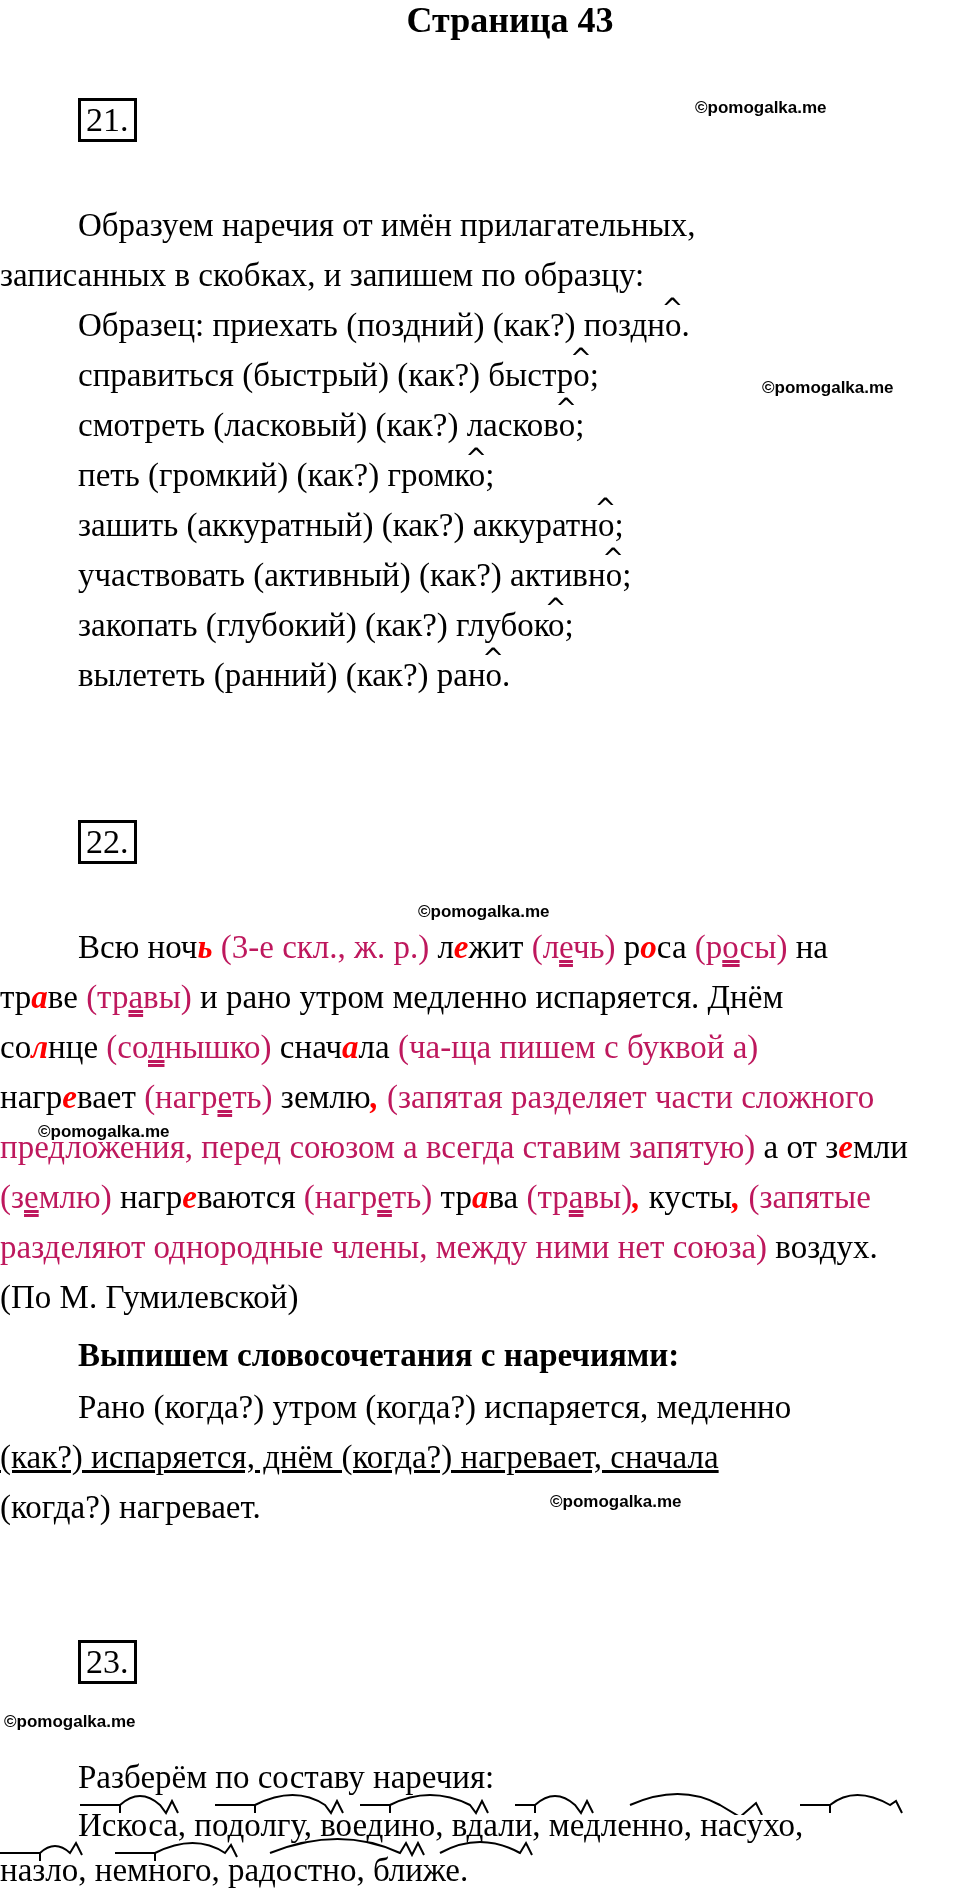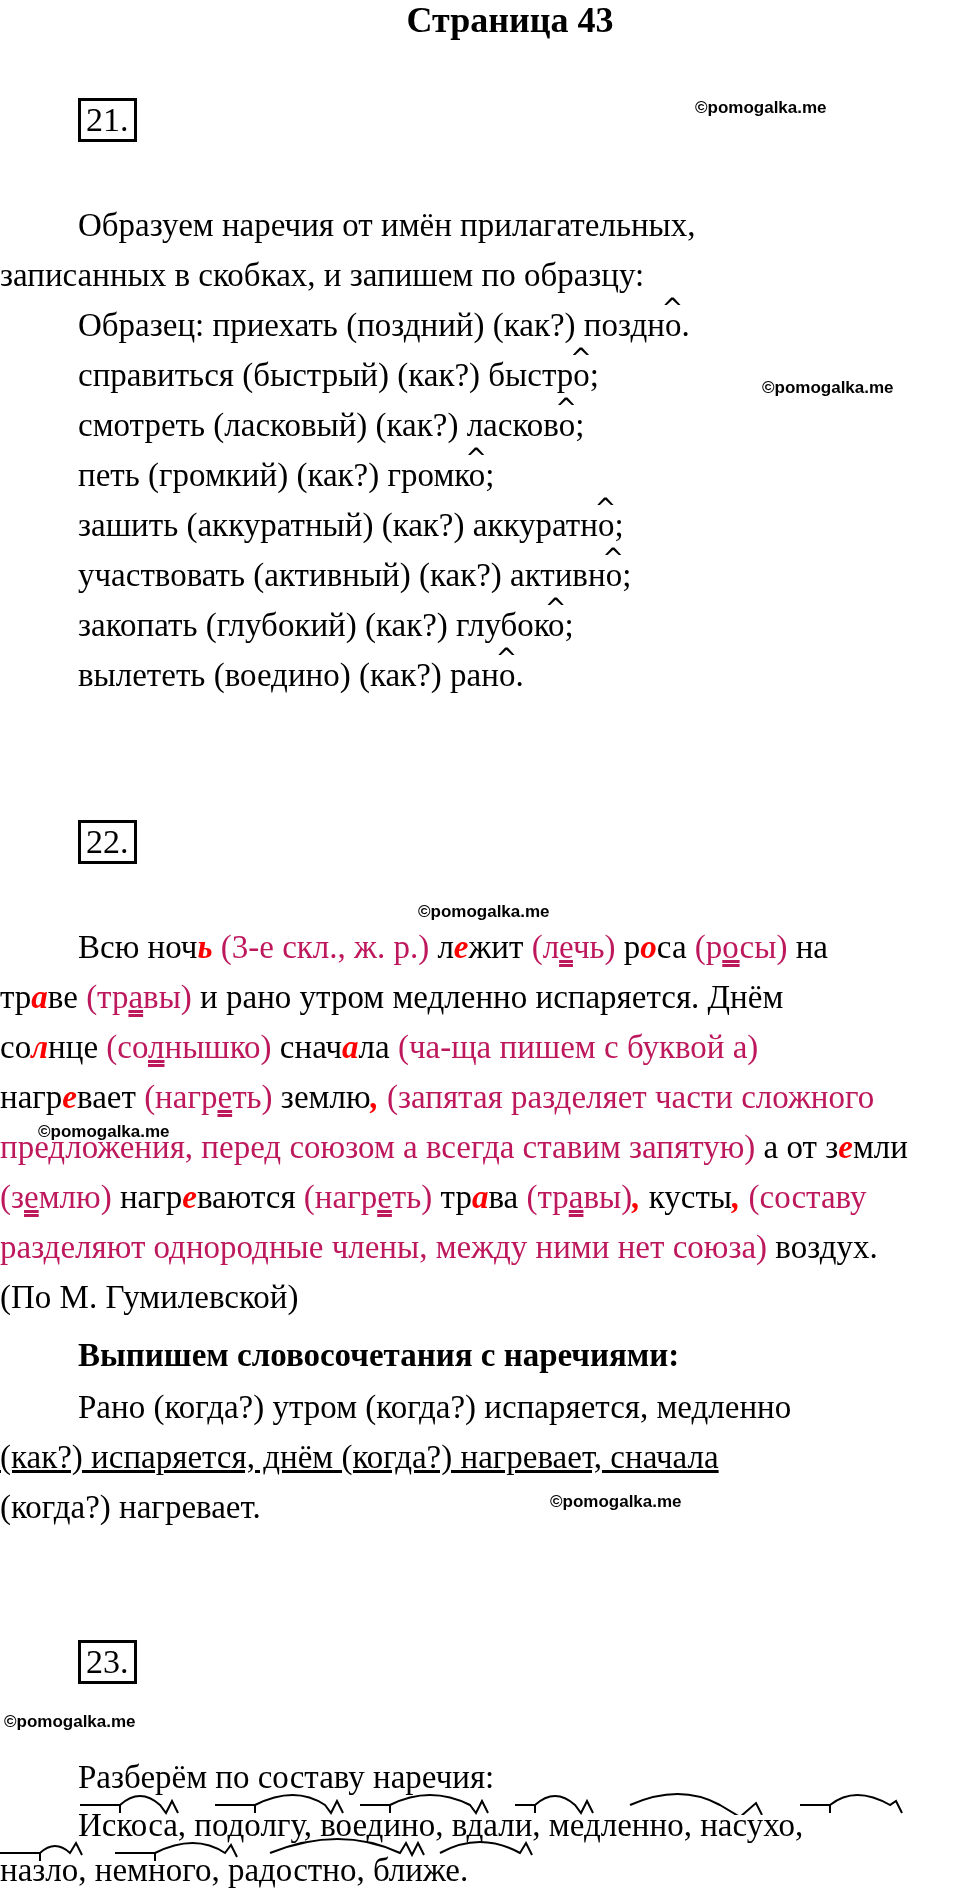--- a/index.html
+++ b/index.html
@@ -27,32 +27,32 @@
 <div class="p" style="top:250px;">записанных в скобках, и запишем по образцу:</div>
 
 <div class="p ind" style="top:300px;"><span>Образец: приехать (поздний) (как?) поздн</span><span class="hat">о</span><span>.</span></div>
 <div class="p ind" style="top:350px;"><span>справиться (быстрый) (как?) быстр</span><span class="hat">о</span><span>;</span></div>
 <div class="wm" style="top:378px;left:762px;">©pomogalka.me</div>
 <div class="p ind" style="top:400px;"><span>смотреть (ласковый) (как?) ласков</span><span class="hat">о</span><span>;</span></div>
 <div class="p ind" style="top:450px;"><span>петь (громкий) (как?) громк</span><span class="hat">о</span><span>;</span></div>
 <div class="p ind" style="top:500px;"><span>зашить (аккуратный) (как?) аккуратн</span><span class="hat">о</span><span>;</span></div>
 <div class="p ind" style="top:550px;"><span>участвовать (активный) (как?) активн</span><span class="hat">о</span><span>;</span></div>
 <div class="p ind" style="top:600px;"><span>закопать (глубокий) (как?) глубок</span><span class="hat">о</span><span>;</span></div>
-<div class="p ind" style="top:650px;"><span>вылететь (воедино) (как?) ран</span><span class="hat">о</span><span>.</span></div>
+<div class="p ind" style="top:650px;"><span>вылететь (ранний) (как?) ран</span><span class="hat">о</span><span>.</span></div>
 
 <div class="numbox" style="top:820px;">22.</div>
 <div class="wm" style="top:902px;left:418px;">©pomogalka.me</div>
 
 <div class="p ind" style="top:922px;">Всю ноч<span class="r">ь</span> <span class="g">(3-е скл., ж. р.)</span> л<span class="r">е</span>жит <span class="g">(л<span class="u2">е</span>чь)</span> р<span class="r">о</span>са <span class="g">(р<span class="u2">о</span>сы)</span> на</div>
 <div class="p" style="top:972px;">тр<span class="r">а</span>ве <span class="g">(тр<span class="u2">а</span>вы)</span> и рано утром медленно испаряется. Днём</div>
 <div class="p" style="top:1022px;">со<span class="r">л</span>нце <span class="g">(со<span class="u2">л</span>нышко)</span> снач<span class="r">а</span>ла <span class="g">(ча-ща пишем с буквой а)</span></div>
 <div class="p" style="top:1072px;">нагр<span class="r">е</span>вает <span class="g">(нагр<span class="u2">е</span>ть)</span> землю<span class="r">,</span> <span class="g">(запятая разделяет части сложного</span></div>
 <div class="wm" style="top:1122px;left:38px;">©pomogalka.me</div>
 <div class="p" style="top:1122px;"><span class="g">предложения, перед союзом а всегда ставим запятую)</span> а от з<span class="r">е</span>мли</div>
-<div class="p" style="top:1172px;"><span class="g">(з<span class="u2">е</span>млю)</span> нагр<span class="r">е</span>ваются <span class="g">(нагр<span class="u2">е</span>ть)</span> тр<span class="r">а</span>ва <span class="g">(тр<span class="u2">а</span>вы)</span><span class="r">,</span> кусты<span class="r">,</span> <span class="g">(составу</span></div>
+<div class="p" style="top:1172px;"><span class="g">(з<span class="u2">е</span>млю)</span> нагр<span class="r">е</span>ваются <span class="g">(нагр<span class="u2">е</span>ть)</span> тр<span class="r">а</span>ва <span class="g">(тр<span class="u2">а</span>вы)</span><span class="r">,</span> кусты<span class="r">,</span> <span class="g">(запятые</span></div>
 <div class="p" style="top:1222px;"><span class="g">разделяют однородные члены, между ними нет союза)</span> воздух.</div>
 <div class="p" style="top:1272px;">(По М. Гумилевской)</div>
 
 <div class="p ind" style="top:1330px;font-weight:bold;">Выпишем словосочетания с наречиями:</div>
 <div class="p ind" style="top:1382px;">Рано (когда?) утром (когда?) испаряется, медленно</div>
 <div class="p" style="top:1432px;text-decoration:underline;">(как?) испаряется, днём (когда?) нагревает, сначала</div>
 <div class="p" style="top:1482px;">(когда?) нагревает.</div>
 <div class="wm" style="top:1492px;left:550px;">©pomogalka.me</div>
 
 <div class="numbox" style="top:1640px;">23.</div>

